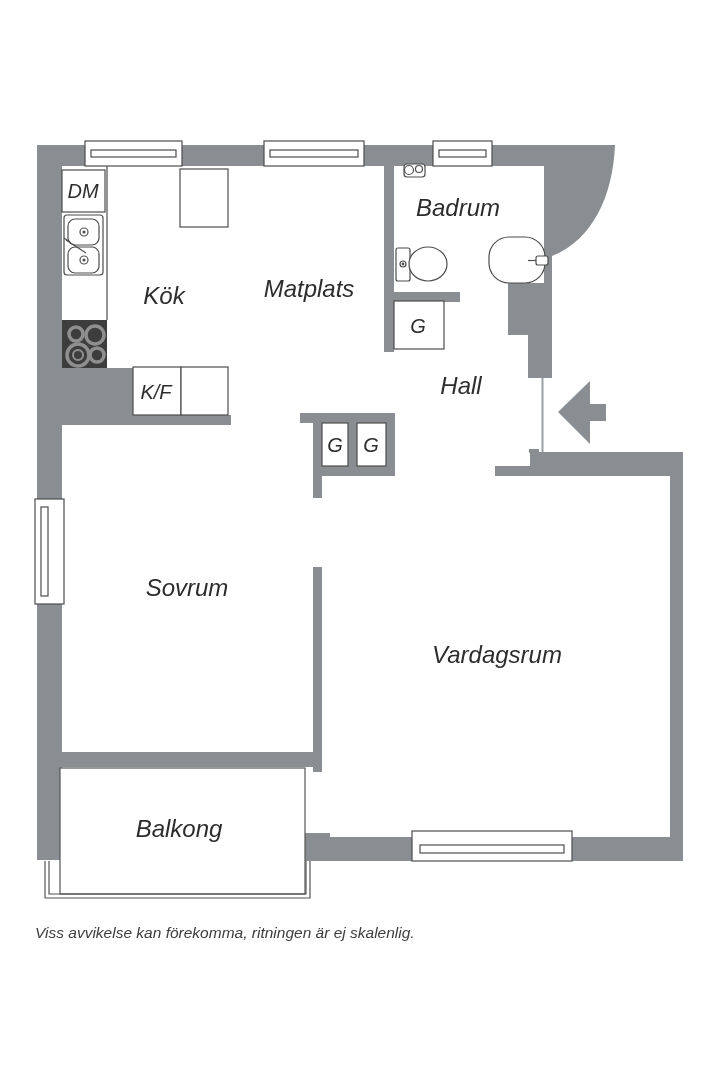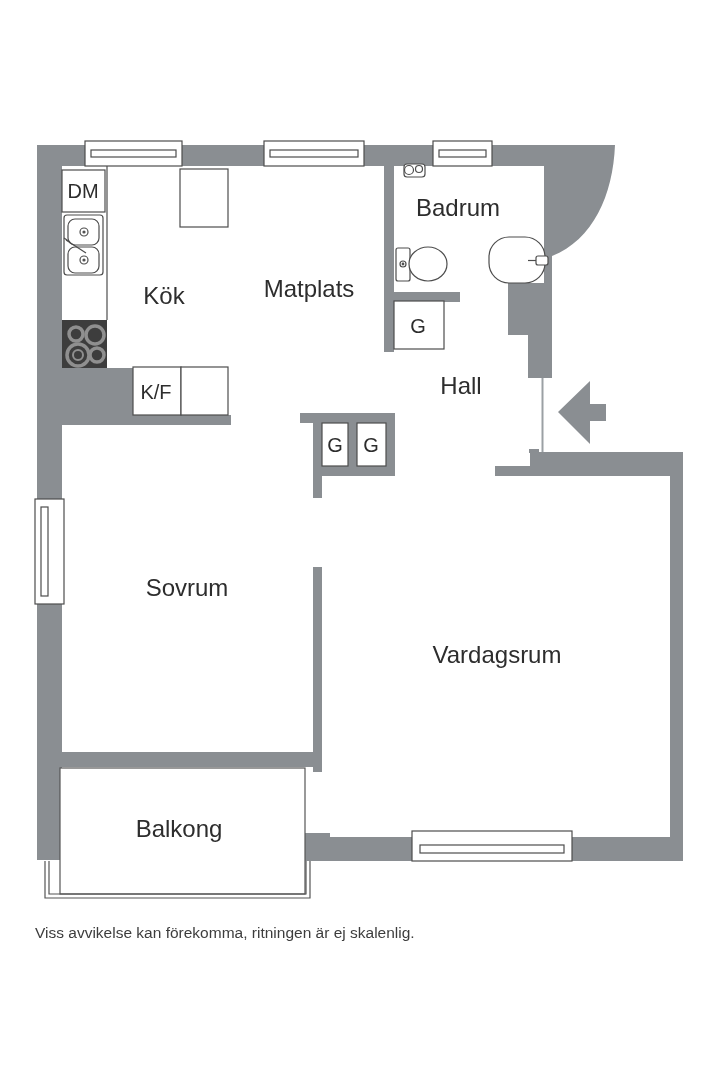--- a/index.html
+++ b/index.html
@@ -1,16 +1,16 @@
 <!DOCTYPE html>
 <html><head>
 <meta charset="utf-8">
 <style>
   html,body{margin:0;padding:0;background:#ffffff;}
-  .stage{position:relative;width:720px;height:1080px;background:#fff;overflow:hidden;}
+  .stage{position:relative;width:720px;height:1080px;background:#fff;overflow:hidden;font-style:italic;}
   svg{display:block;}
   text{font-family:"Liberation Sans","DejaVu Sans",sans-serif;fill:#2d2d2d;}
   .room-label{font-size:24px;}
   .small-label{font-size:20px;}
   .disclaimer{font-size:15.5px;fill:#3d3d3d;}
 </style>
 </head>
 <body>
 
 <div class="stage">

